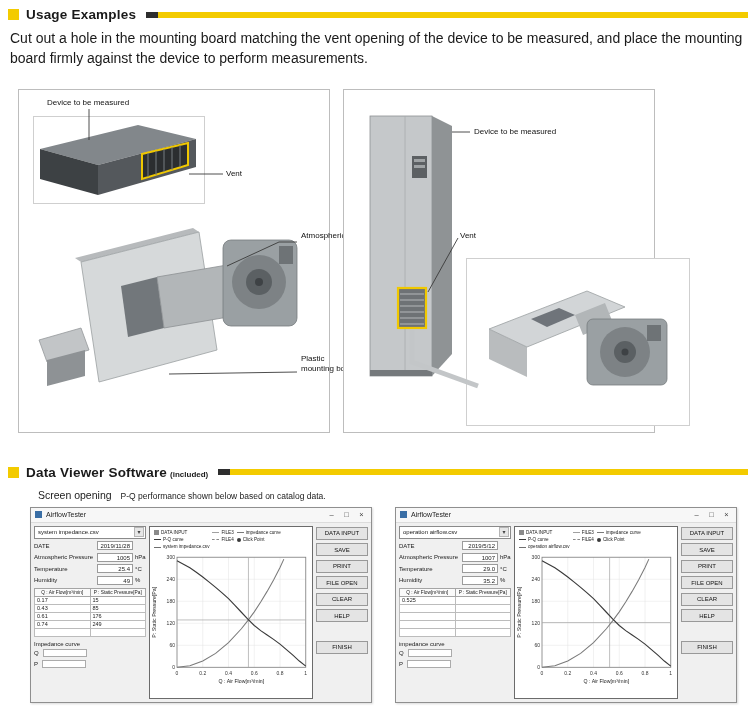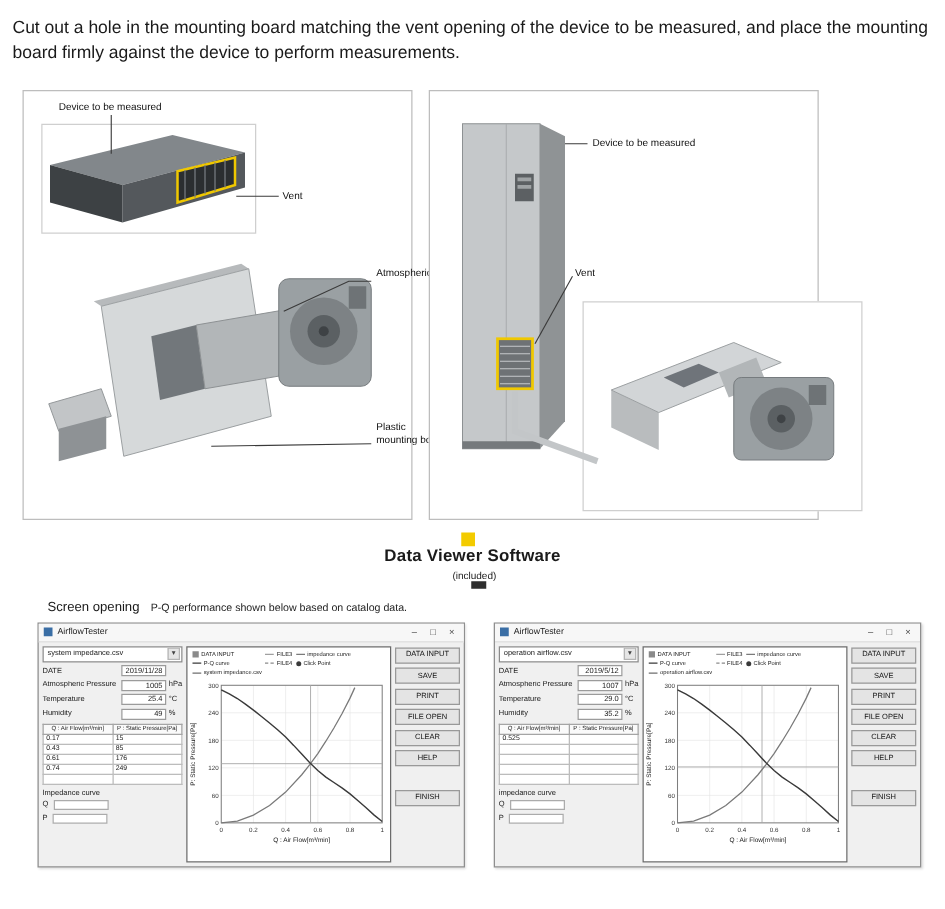--- a/index.html
+++ b/index.html
@@ -7,21 +7,21 @@
   body {
     width: 756px; height: 727px; overflow: hidden; position: relative;
     font-family: "Liberation Sans", sans-serif; color: #1a1a1a;
   }
   .page { padding: 5px 8px; }
 
   
   .sec-header { display: flex; align-items: center; margin-top: 2px; }
   .bullet { width: 11px; height: 11px; background: #f3cb00; margin-right: 7px; flex: none; }
   .sec-title { font-size: 13.5px; font-weight: bold; letter-spacing: 0.2px; }
-  .included { font-size: 8px; font-weight: normal; margin: 4px 0 0 3px; }
+  .included { font-size: 8px; font-weight: bold; margin: 4px 0 0 3px; }
   .rule { flex: 1; height: 6px; background: #f3cb00; margin-left: 10px; display: flex; }
   .rule-tip { width: 12px; height: 6px; background: #2e2e2e; flex: none; }
 
   .intro { font-size: 14px; line-height: 1.42; margin: 7px 2px 0 2px; }
 
   
   .figures { display: flex; gap: 13px; margin: 20px 0 0 10px; }
   .panel { position: relative; width: 312px; height: 344px; border: 1px solid #bdbdbd; background: #fff; }
   .inner-box { position: absolute; border: 1px solid #cfcfcf; background: #fff; }
   .fig-label { position: absolute; font-size: 8px; line-height: 1.3; color: #111; }
@@ -84,20 +84,27 @@
   .btncol { width: 52px; flex: none; display: flex; flex-direction: column; padding-top: 1px; }
   .abtn { height: 13px; margin-bottom: 3.5px; background: #e4e4e4; border: 1px solid #999;
           font-size: 6px; font-family: "Liberation Sans", sans-serif; color: #111; padding: 0; }
   .abtn.finish { margin-top: 15px; }
 </style>
 </head>
 <body>
 
 <div class="page">
 
+  <div class="sec-header">
+    <span class="bullet"></span>
+    <span class="sec-title">Usage Examples</span>
+    <span class="rule">
+        <span class="rule-tip"></span>
+      </span>
+  </div>
 
   <p class="intro">Cut out a hole in the mounting board matching the vent opening of the device to be measured, and place the mounting board firmly against the device to perform measurements.</p>
 
   <div class="figures">
 
     <div class="panel">
       <div class="inner-box" style="left:14px; top:26px; width:172px; height:88px;">
         <svg width="170" height="84" viewBox="0 0 170 84">
           <polygon points="6,32 104,8 162,22 64,48" fill="#82878b"></polygon>
           <polygon points="64,48 162,22 162,50 64,78" fill="#54585c"></polygon>
@@ -178,21 +185,21 @@
         <polyline class="duct-line" points="68,240 68,272 134,296"></polyline>
         <polyline class="leader" points="108,42 126,42"></polyline>
         <polyline class="leader" points="84,202 114,148"></polyline>
       </svg>
 
       <div class="fig-label" style="left:130px; top:37px;">Device to be measured</div>
       <div class="fig-label" style="left:116px; top:141px;">Vent</div>
     </div>
   </div>
 
-  <div class="sec-header" style="margin-top:10px;flex-direction:column;">
+  <div class="sec-header" style="margin-top:32px;">
     <span class="bullet"></span>
     <span class="sec-title">Data Viewer Software</span>
     <span class="included">(included)</span>
     <span class="rule">
         <span class="rule-tip"></span>
       </span>
   </div>
 
 
   <div class="examples-row">

